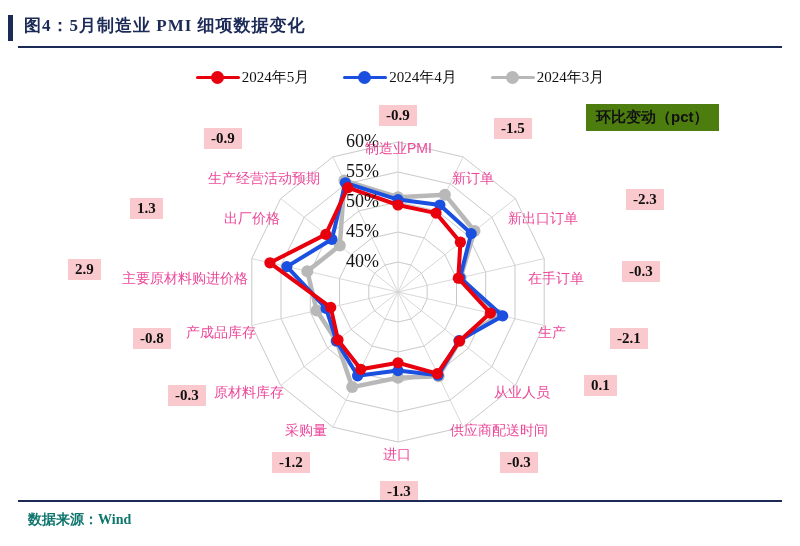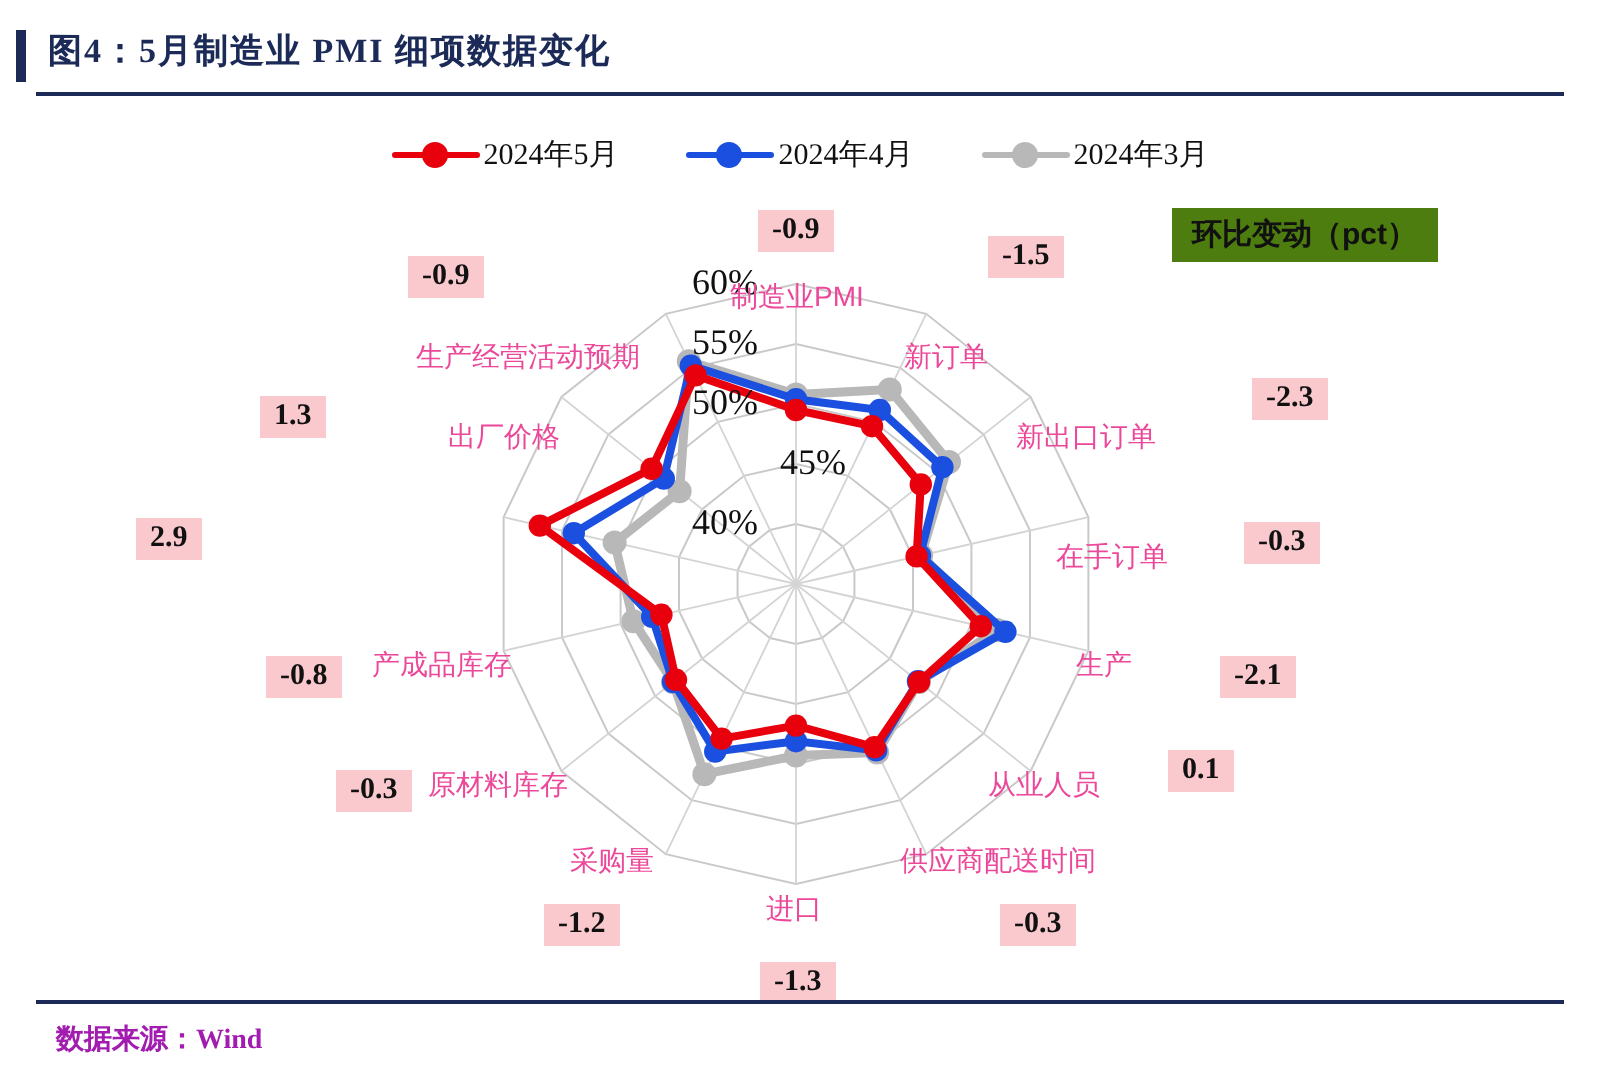--- a/index.html
+++ b/index.html
@@ -27,21 +27,21 @@
     position:absolute;left:18px;top:46px;width:764px;height:0;
     border-top:2.2px solid #1b2a56;
   }
   .rule-bottom{
     position:absolute;left:18px;top:500px;width:764px;height:0;
     border-top:2.2px solid #1b2a56;
   }
   .source{
     position:absolute;left:28px;top:511px;
     font-family:"Liberation Serif", serif;
-    font-weight:bold;font-size:14px;color:#a21caf;white-space:nowrap;
+    font-weight:bold;font-size:14px;color:#0f766e;white-space:nowrap;
   }
 
   
   .legend{
     position:absolute;left:0;top:64px;width:800px;height:26px;
     display:flex;justify-content:center;align-items:center;gap:34px;
   }
   .legend-item{display:flex;align-items:center;gap:0px;}
   .legend-swatch{position:relative;width:44px;height:14px;}
   .legend-line{
@@ -197,36 +197,37 @@
           <circle cx="360.8" cy="277.3" r="5.6" fill="#e8000d"></circle>
           <circle cx="338.0" cy="247.9" r="5.6" fill="#e8000d"></circle>
           <circle cx="330.7" cy="215.4" r="5.6" fill="#e8000d"></circle>
           <circle cx="269.9" cy="170.8" r="5.6" fill="#e8000d"></circle>
           <circle cx="325.8" cy="142.4" r="5.6" fill="#e8000d"></circle>
           <circle cx="347.8" cy="95.7" r="5.6" fill="#e8000d"></circle>
         </g>
     </svg>
 
     <div class="tick" id="tick0" style="left: 346px; top: 159px;">40%</div>
-    <div class="tick" id="tick1" style="left: 346px; top: 129px; margin-left: 44px;">45%</div>
+    <div class="tick" id="tick1" style="left: 346px; top: 129px;">45%</div>
     <div class="tick" id="tick2" style="left: 346px; top: 99px;">50%</div>
     <div class="tick" id="tick3" style="left: 346px; top: 69px;">55%</div>
     <div class="tick" id="tick4" style="left: 346px; top: 39px;">60%</div>
 
     <div class="cat" style="left:365px;top:48px;">制造业PMI</div>
     <div class="cat" style="left:452px;top:78px;">新订单</div>
     <div class="cat" style="left:508px;top:118px;">新出口订单</div>
     <div class="cat" style="left:528px;top:178px;">在手订单</div>
     <div class="cat" style="left:538px;top:232px;font-family:Liberation Serif, serif;">生产</div>
     <div class="cat" style="left:494px;top:292px;">从业人员</div>
     <div class="cat" style="left:450px;top:330px;">供应商配送时间</div>
     <div class="cat" style="left:383px;top:354px;">进口</div>
     <div class="cat" style="left:285px;top:330px;">采购量</div>
     <div class="cat" style="left:214px;top:292px;">原材料库存</div>
     <div class="cat" style="left:186px;top:232px;">产成品库存</div>
+    <div class="cat" style="left:122px;top:178px;">主要原材料购进价格</div>
     <div class="cat" style="left:224px;top:118px;">出厂价格</div>
     <div class="cat" style="left:208px;top:78px;">生产经营活动预期</div>
   </div>
 
   <div class="chip-title" style="left:586px;top:104px;">环比变动（pct）</div>
 
   <div class="chip" style="left:379px;top:105px;">-0.9</div>
   <div class="chip" style="left:494px;top:118px;">-1.5</div>
   <div class="chip" style="left:626px;top:189px;">-2.3</div>
   <div class="chip" style="left:622px;top:261px;">-0.3</div>

